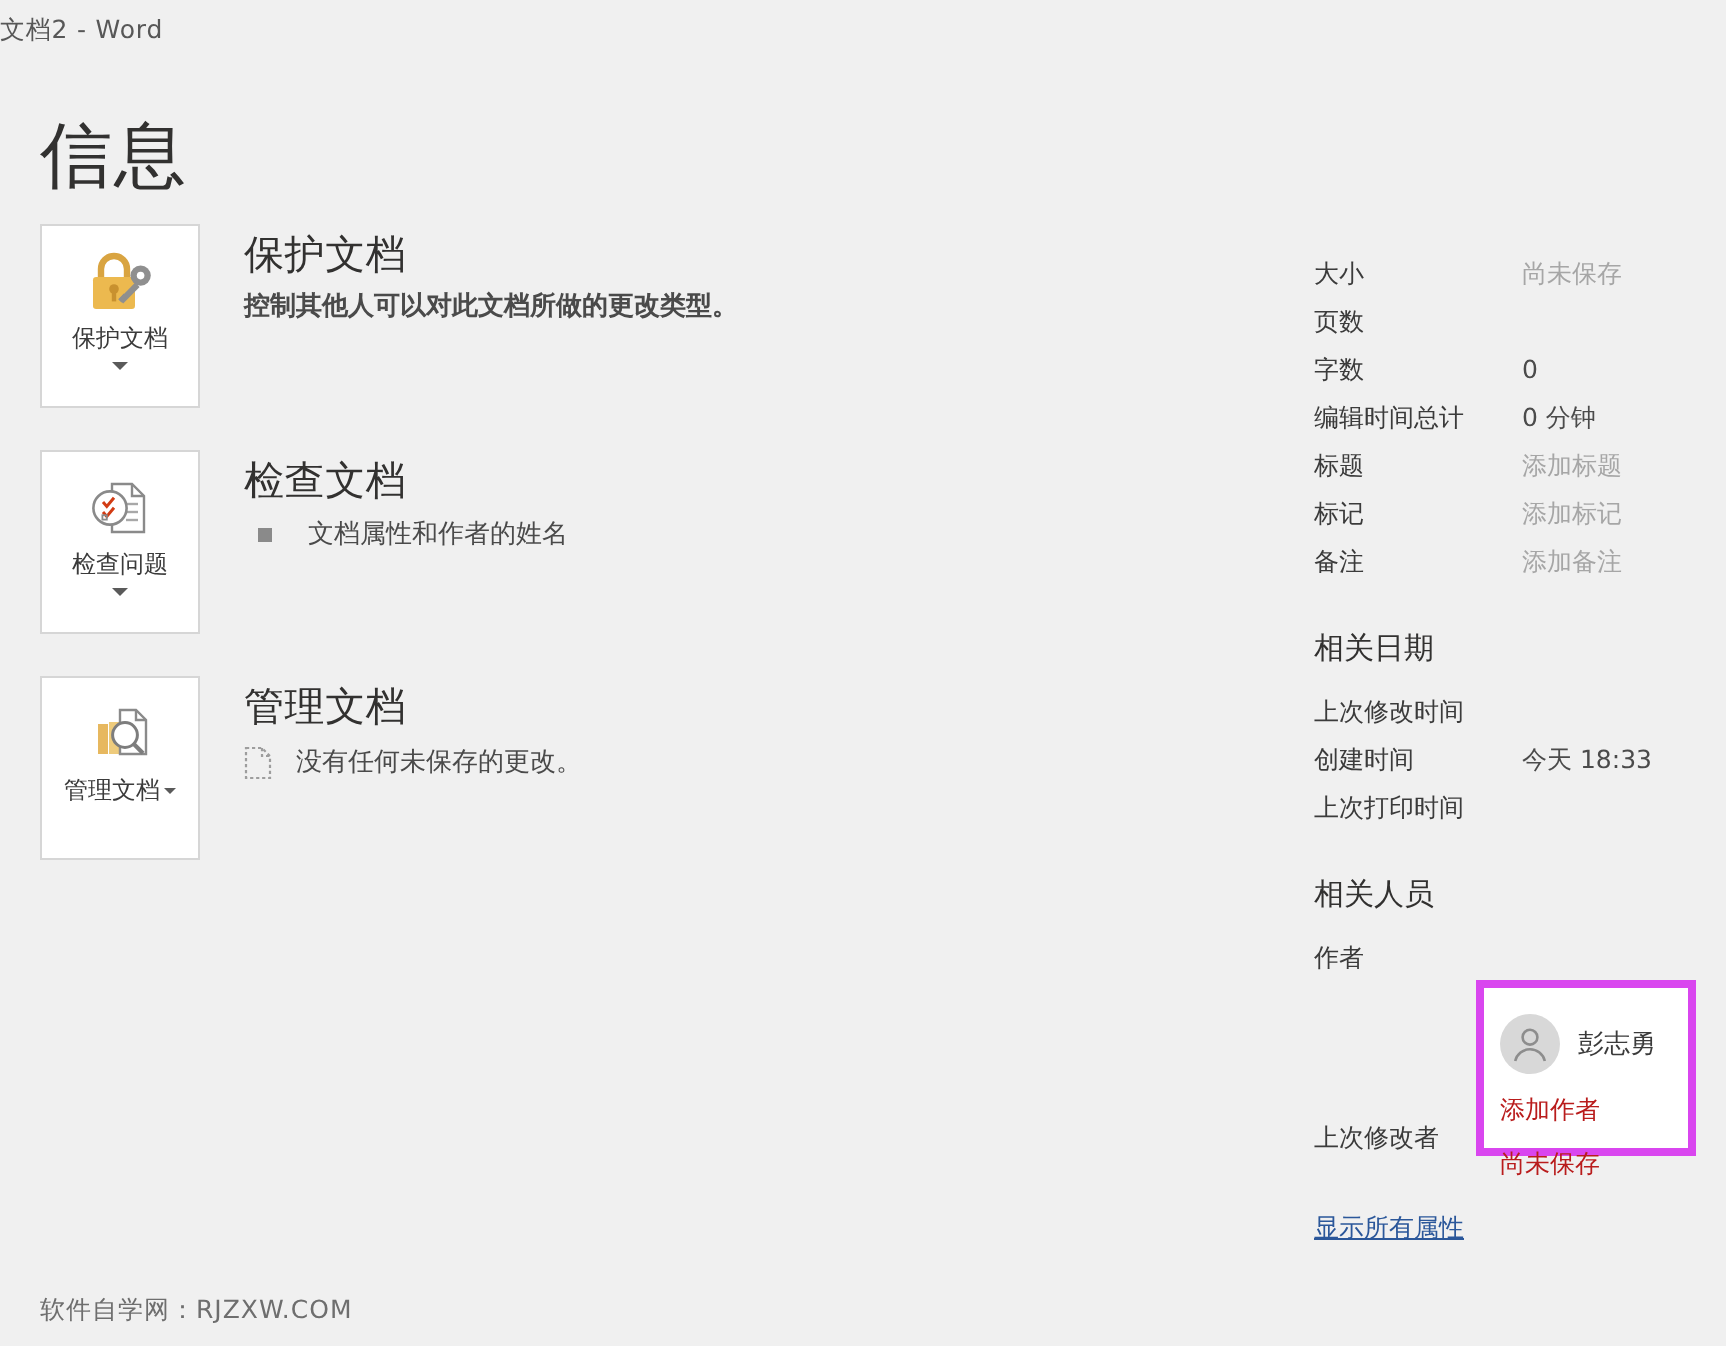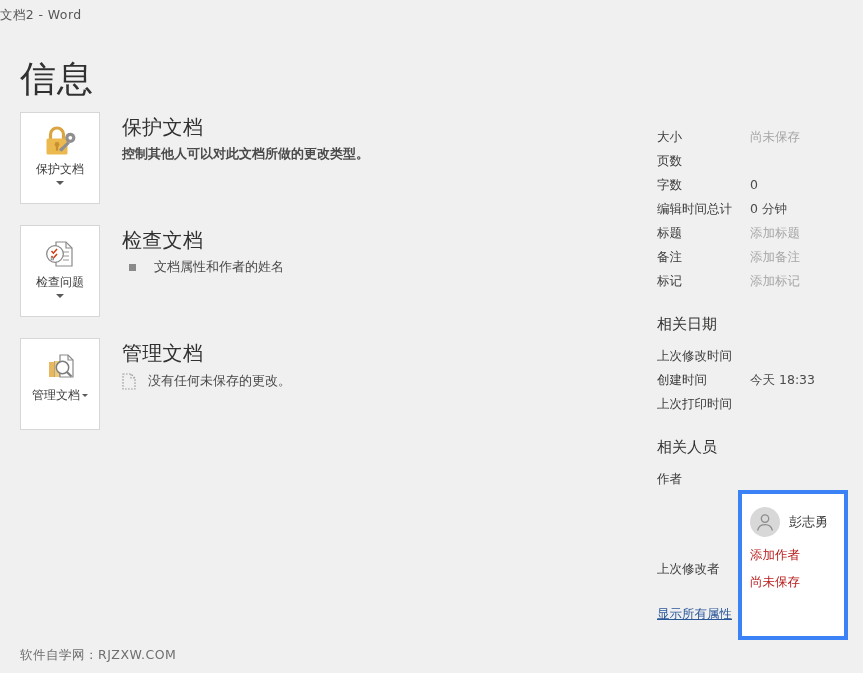--- a/index.html
+++ b/index.html
@@ -171,20 +171,21 @@
     font-size: 15px;
     color: #323130;
     margin-top: 22px;
     margin-bottom: 10px;
   }
   .prow {
     display: flex;
     font-size: 12.5px;
     line-height: 24px;
     height: 24px;
+    gap: 11px;
   }
   .plabel {
     width: 93px;
     color: #3b3b3b;
     flex: 0 0 auto;
   }
   .pval {
     color: #4b4b4b;
   }
   .pval.placeholder {
@@ -199,22 +200,22 @@
     text-decoration: underline;
     cursor: pointer;
   }
 
   
   .highlight-box {
     position: absolute;
     left: 738px;
     top: 490px;
     width: 110px;
-    height: 150px;
-    border: 4px solid #3b82f6;
+    height: 88px;
+    border: 4px solid #d946ef;
     background: #ffffff;
     box-sizing: border-box;
     z-index: 5;
   }
   .hb-author {
     display: flex;
     align-items: center;
     margin: 13px 0 0 8px;
   }
   .hb-avatar {
@@ -361,26 +362,26 @@
     </div>
     <div class="prow">
       <span class="plabel">编辑时间总计</span>
       <span class="pval">0 分钟</span>
     </div>
     <div class="prow">
       <span class="plabel">标题</span>
       <span class="pval placeholder">添加标题</span>
     </div>
     <div class="prow">
+      <span class="plabel">标记</span>
+      <span class="pval placeholder">添加标记</span>
+    </div>
+    <div class="prow">
       <span class="plabel">备注</span>
       <span class="pval placeholder">添加备注</span>
-    </div>
-    <div class="prow">
-      <span class="plabel">标记</span>
-      <span class="pval placeholder">添加标记</span>
     </div>
 
     <div class="grp-head">相关日期</div>
     <div class="prow">
       <span class="plabel">上次修改时间</span>
       <span class="pval"></span>
     </div>
     <div class="prow">
       <span class="plabel">创建时间</span>
       <span class="pval">今天 18:33</span>

